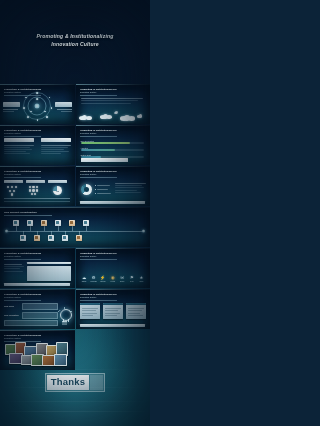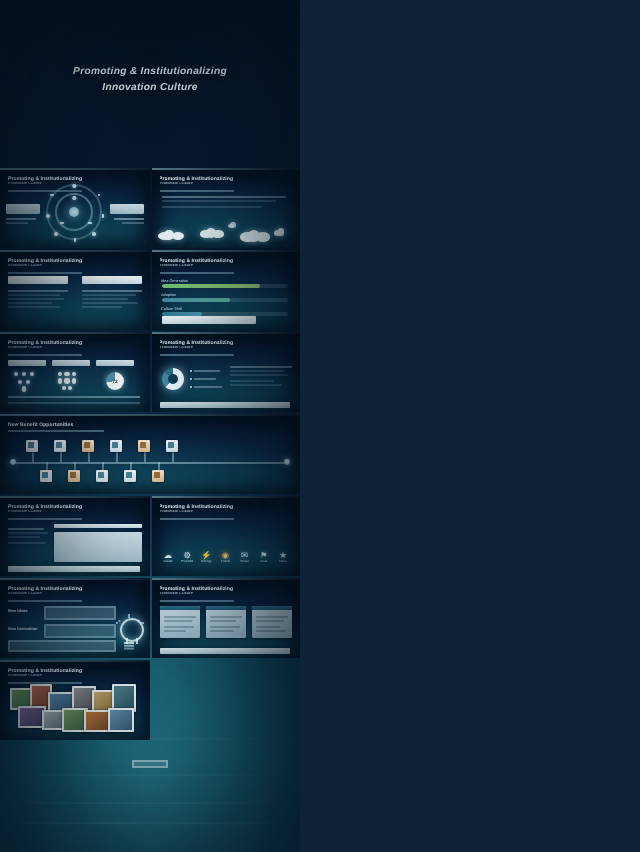--- a/index.html
+++ b/index.html
@@ -587,18 +587,19 @@
         <div class="ph" style="left:31px;top:24px;width:11px;height:10px;background:linear-gradient(135deg,#6f9b5e,#3b5c46)"></div>
         <div class="ph" style="left:42px;top:25px;width:12px;height:9px;background:linear-gradient(135deg,#b5763f,#6b4425)"></div>
         <div class="ph" style="left:54px;top:24px;width:11px;height:10px;background:linear-gradient(135deg,#5f8fae,#33576f)"></div>
       </div>
     </div>
 
   </div>
 
   <div class="thanks">
     <div class="thanks-box">
+      <span class="thanks-word">Thanks</span>
       <span class="thanks-pad"></span>
     </div>
   </div>
 
   <div class="vig"></div>
 </div>
 
 </body></html>

